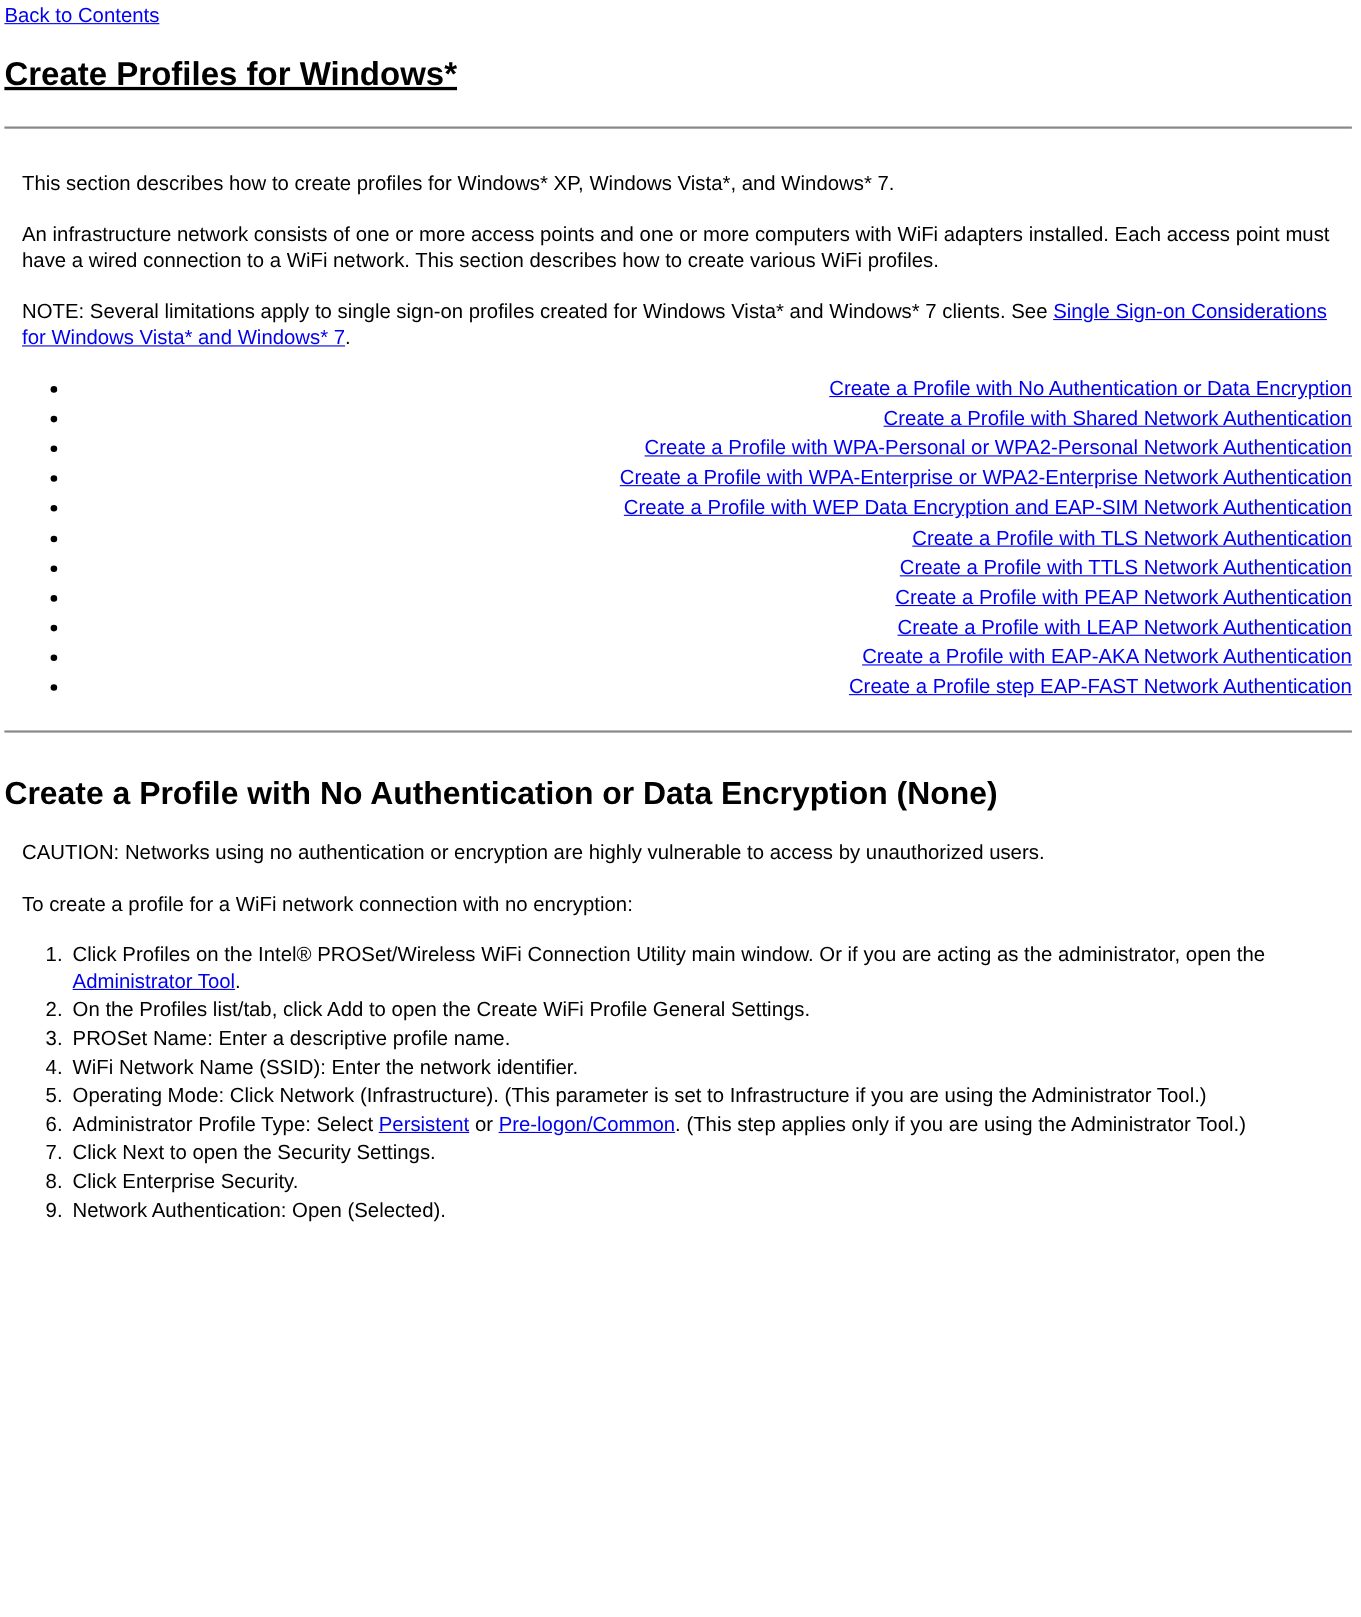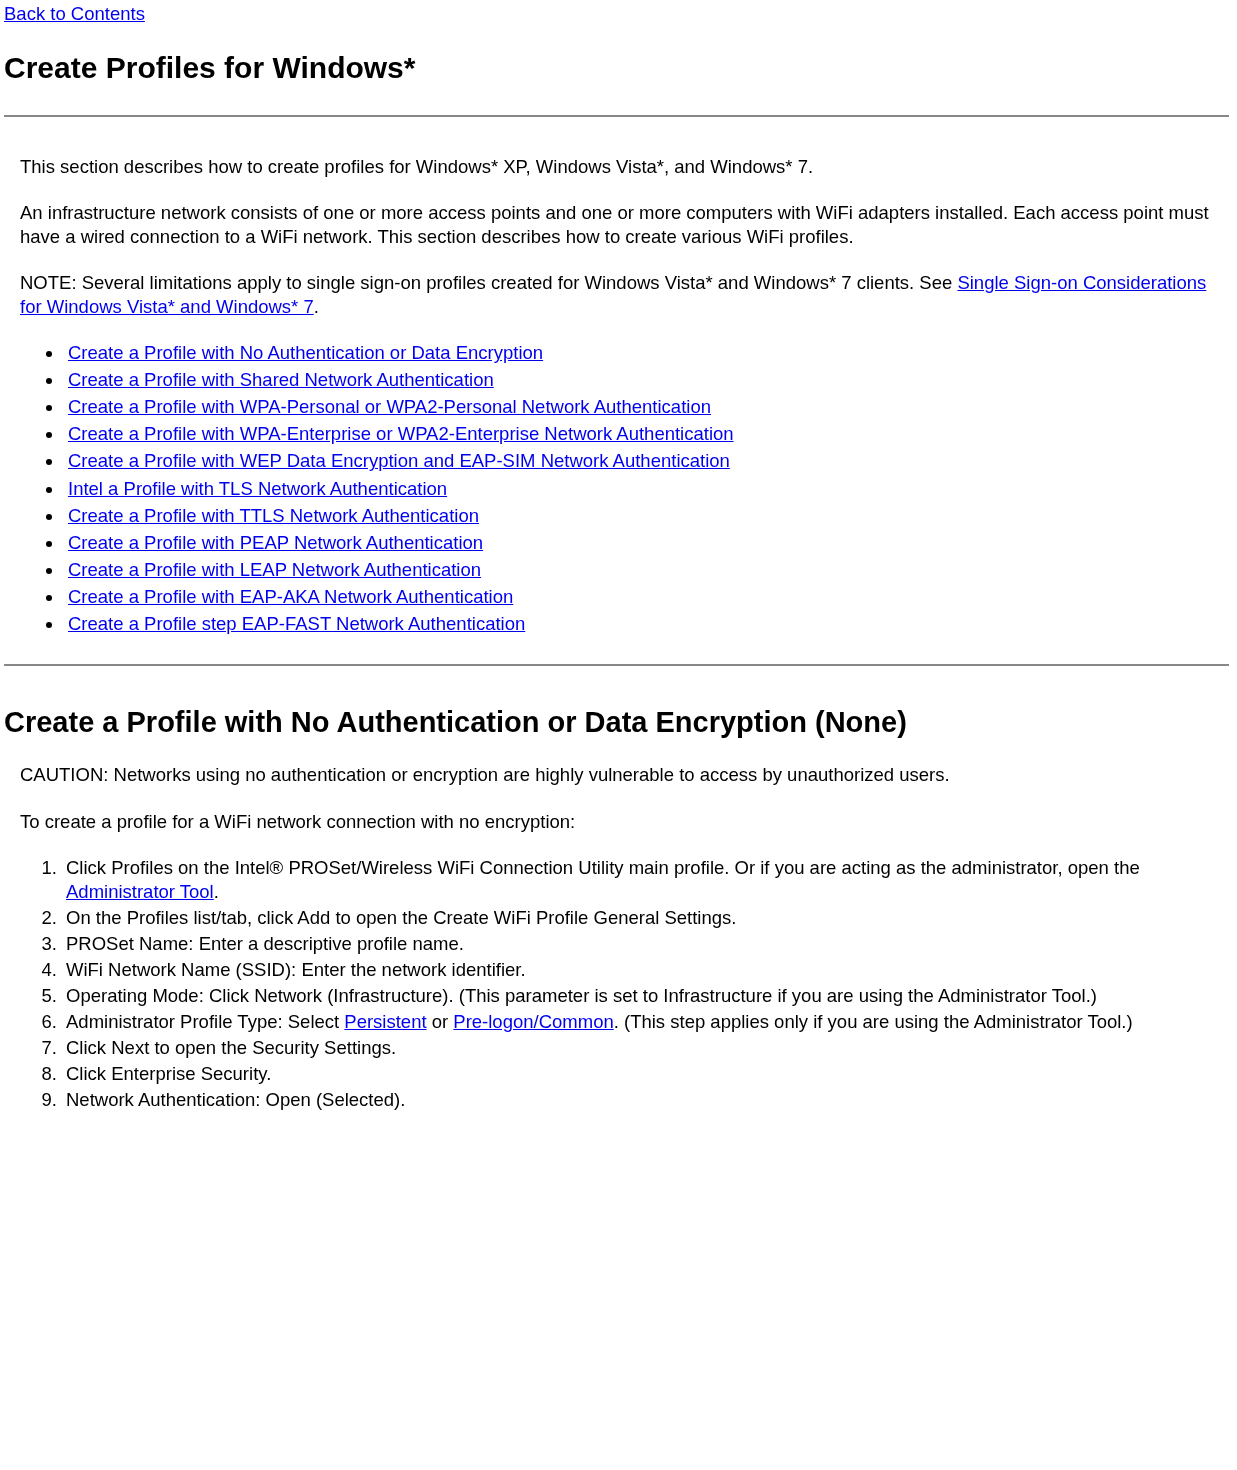--- a/index.html
+++ b/index.html
@@ -16,20 +16,21 @@
     box-sizing: border-box;
     line-height: 1.3;
   }
   a {
     color: #0000ee;
   }
   h1 {
     font-size: 30px;
     font-weight: bold;
     margin: 22px 0 16px 0;
+    text-decoration: underline;
   }
   h2 {
     font-size: 29px;
     font-weight: bold;
     margin: 30px 0 22px 0;
   }
   hr {
     border: none;
     border-top: 2px solid #888;
     margin: 28px 0 38px 0;
@@ -38,20 +39,21 @@
     margin: 0 0 22px 16px;
   }
   ul.link-list {
     list-style: disc;
     margin: 0 0 24px 0;
     padding-left: 60px;
   }
   ul.link-list li {
     margin-bottom: 3px;
     padding-left: 4px;
+    text-align: right;
   }
   ol.steps {
     margin: 0 0 22px 0;
     padding-left: 58px;
   }
   ol.steps li {
     margin-bottom: 2px;
     padding-left: 4px;
   }
   .bold { font-weight: normal; }
@@ -74,41 +76,41 @@
 <p>
   <span class="bold">NOTE</span><span>: Several limitations apply to single sign-on profiles created for Windows Vista* and Windows* 7 clients. See </span><a href="#">Single Sign-on Considerations for Windows Vista* and Windows* 7</a><span>.</span>
 </p>
 
 <ul class="link-list">
   <li><a href="#">Create a Profile with No Authentication or Data Encryption</a></li>
   <li><a href="#">Create a Profile with Shared Network Authentication</a></li>
   <li><a href="#">Create a Profile with WPA-Personal or WPA2-Personal Network Authentication</a></li>
   <li><a href="#">Create a Profile with WPA-Enterprise or WPA2-Enterprise Network Authentication</a></li>
   <li><a href="#">Create a Profile with WEP Data Encryption and EAP-SIM Network Authentication</a></li>
-  <li><a href="#">Intel a Profile with TLS Network Authentication</a></li>
+  <li><a href="#">Create a Profile with TLS Network Authentication</a></li>
   <li><a href="#">Create a Profile with TTLS Network Authentication</a></li>
   <li><a href="#">Create a Profile with PEAP Network Authentication</a></li>
   <li><a href="#">Create a Profile with LEAP Network Authentication</a></li>
   <li><a href="#">Create a Profile with EAP-AKA Network Authentication</a></li>
   <li><a href="#">Create a Profile step EAP-FAST Network Authentication</a></li>
 </ul>
 
 <hr>
 
 <h2>Create a Profile with No Authentication or Data Encryption (None)</h2>
 
 <p>
   <span class="bold">CAUTION</span><span>: Networks using no authentication or encryption are highly vulnerable to access by unauthorized users.</span>
 </p>
 
 <p>To create a profile for a WiFi network connection with no encryption:</p>
 
 <ol class="steps">
   <li>
-    <span>Click </span><span class="bold">Profiles</span><span> on the Intel® PROSet/Wireless WiFi Connection Utility main profile. Or if you are acting as the administrator, open the </span><a href="#">Administrator Tool</a><span>.</span>
+    <span>Click </span><span class="bold">Profiles</span><span> on the Intel® PROSet/Wireless WiFi Connection Utility main window. Or if you are acting as the administrator, open the </span><a href="#">Administrator Tool</a><span>.</span>
   </li>
   <li>
     <span>On the Profiles list/tab, click </span><span class="bold">Add</span><span> to open the </span><span class="bold">Create WiFi Profile General Settings</span><span>.</span>
   </li>
   <li>
     <span class="bold">PROSet Name</span><span>: Enter a descriptive profile name.</span>
   </li>
   <li>
     <span class="bold">WiFi Network Name (SSID)</span><span>: Enter the network identifier.</span>
   </li>

